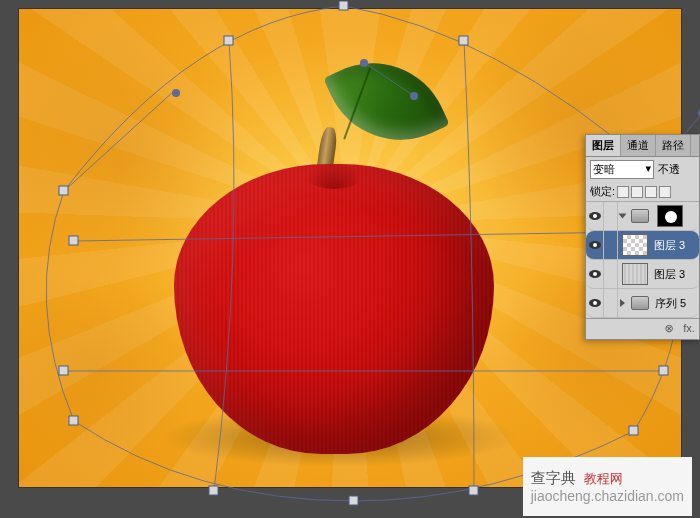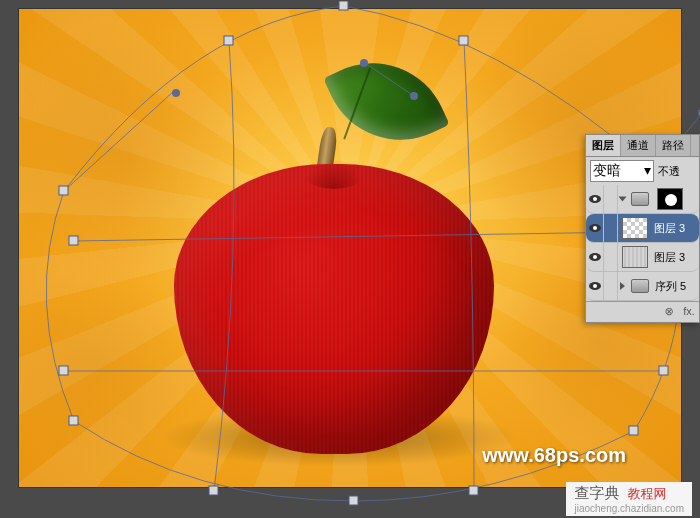--- a/index.html
+++ b/index.html
@@ -131,25 +131,25 @@
       font-family: Arial, sans-serif;
     }
     
     .bottom-text {
       position: absolute;
       right: 8px;
       bottom: 2px;
       font-size: 13px;
       color: #888;
       background: #f5f5f5;
-      padding: 2px 8px;
+      padding: 12px 8px;
     }
     .bottom-text .main { color: #555; font-size: 15px; margin-right: 8px; }
     .bottom-text .sub { color: #cc3333; font-size: 13px; }
-    .bottom-text .url { color: #999; font-size: 10px; display: block; text-align: left; }
+    .bottom-text .url { color: #999; font-size: 14px; display: block; text-align: left; }
     
     .layers-panel {
       position: absolute;
       right: 0;
       top: 134px;
       width: 115px;
       background: #d4d4d4;
       border: 1px solid #888;
       font-size: 11px;
       box-shadow: -2px 2px 6px rgba(0,0,0,0.3);
@@ -172,21 +172,21 @@
       display: flex;
       padding: 3px 4px;
       align-items: center;
       gap: 4px;
     }
     .blend-select {
       flex: 0 0 auto;
       width: 64px;
       background: white;
       border: 1px solid #888;
-      font-size: 14px;
+      font-size: 11px;
       padding: 1px 2px;
       display: flex;
       justify-content: space-between;
     }
     .lock-row {
       padding: 2px 4px;
       border-bottom: 1px solid #aaa;
       display: flex;
       align-items: center;
       gap: 2px;
@@ -271,35 +271,41 @@
       <rect x="645" y="365" width="9" height="9"></rect>
     </g>
     <g fill="#5a6a9a">
       <circle cx="162" cy="92" r="4"></circle>
       <circle cx="350" cy="62" r="4"></circle>
       <circle cx="400" cy="95" r="4"></circle>
       <circle cx="688" cy="112" r="4"></circle>
     </g>
   </svg>
 
-  <div class="watermark">www.68ps.com</div>
 </div>
 
 <div class="layers-panel">
   <div class="panel-tabs">
     <div class="panel-tab active">图层</div>
     <div class="panel-tab">通道</div>
     <div class="panel-tab">路径</div>
   </div>
   <div class="blend-row">
     <div class="blend-select">
       <span>变暗</span>
       <span>▾</span>
     </div>
     <span>不透</span>
+  </div>
+  <div class="lock-row">
+    <span>锁定:</span>
+    <span class="lock-icon"></span>
+    <span class="lock-icon"></span>
+    <span class="lock-icon"></span>
+    <span class="lock-icon"></span>
   </div>
   <div class="layer-list">
     <div class="layer-row">
       <div class="vis-col"><span class="eye"></span></div>
       <div class="link-col"></div>
       <span class="tri down"></span>
       <div class="thumb folder"></div>
       <div class="thumb mask"></div>
     </div>
     <div class="layer-row selected">

